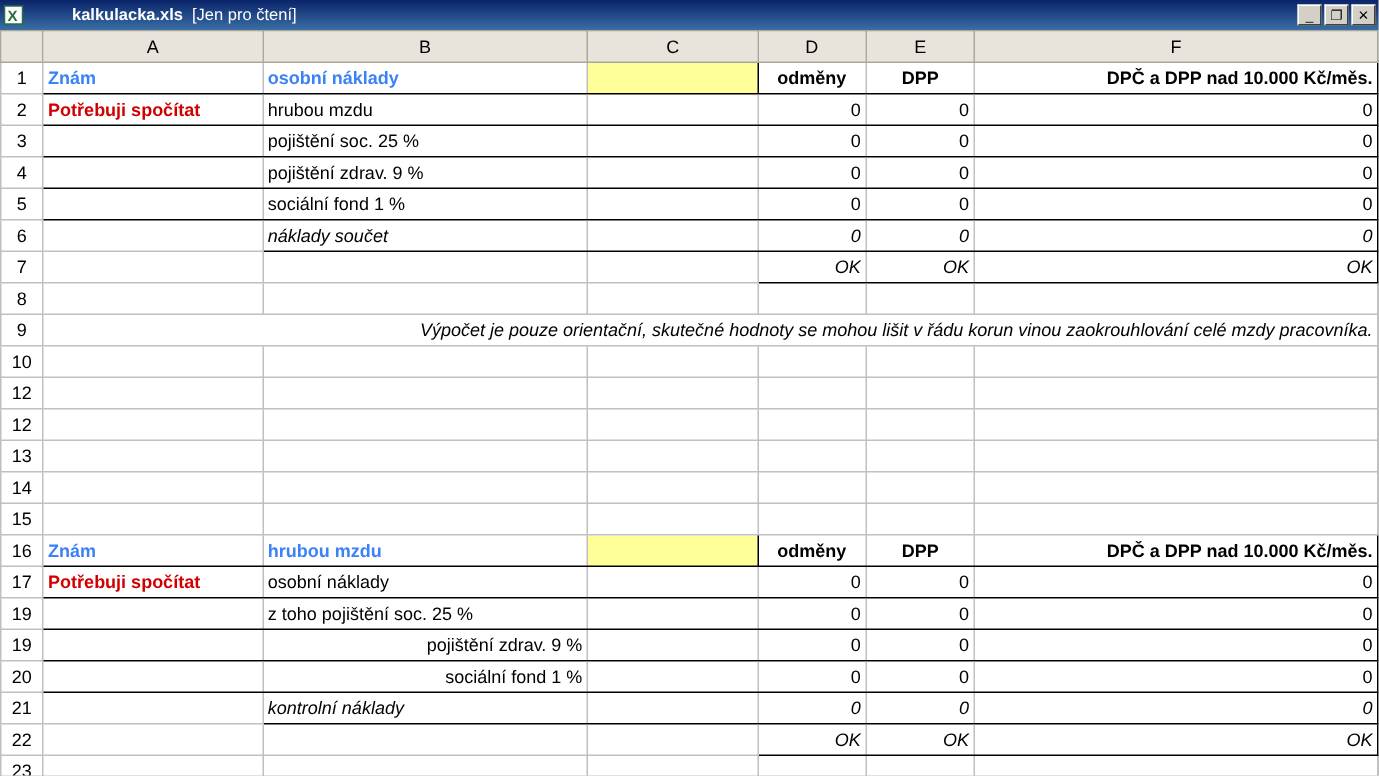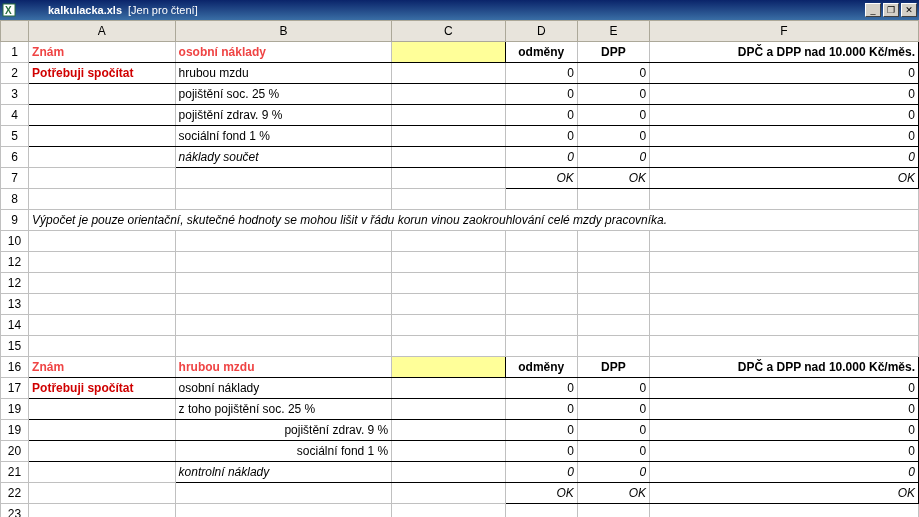--- a/index.html
+++ b/index.html
@@ -84,35 +84,35 @@
   .col-E { width: 72px; }
   .col-F { width: 268px; }
 
   td.rh {
     background: #e8e4dc;
     text-align: center;
     border: 1px solid #aca899;
   }
   .bold { font-weight: bold; }
   .red { color: #d00000; margin-left: 34px; }
-  .green { color: #ef4444; }
+  .green { color: #3b82f6; }
   .italic { font-style: italic; }
   .center { text-align: center; }
   .right { text-align: right; }
   .yellow { background: #ffff99 !important; }
   .bthick-top { border-top: 1.5px solid #000 !important; }
   .bthick-bot { border-bottom: 1.5px solid #000 !important; }
   .bthick-left { border-left: 1.5px solid #000 !important; }
   .bthick-right { border-right: 1.5px solid #000 !important; text-align: right; }
   .bb { border-bottom: 1px solid #000 !important; }
   .bl { border-left: 1px solid #000 !important; }
   .br { border-right: 1px solid #000 !important; }
   .note {
     font-style: italic;
-    text-align: left;
+    text-align: right;
   }
 </style>
 </head>
 <body>
 
 <div class="window">
   <div class="titlebar">
     <span class="icon">
       <svg width="14" height="14" viewBox="0 0 14 14">
           <rect x="1" y="1" width="12" height="12" fill="#fff" stroke="#2a6e3f"></rect>

